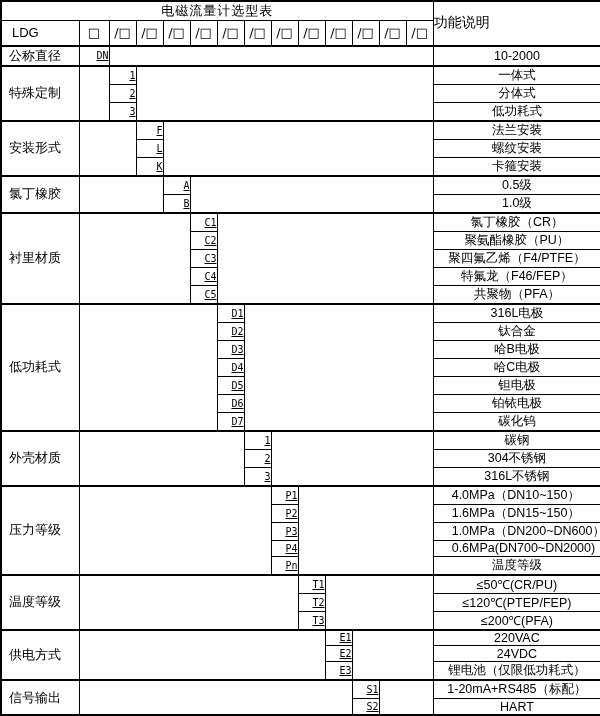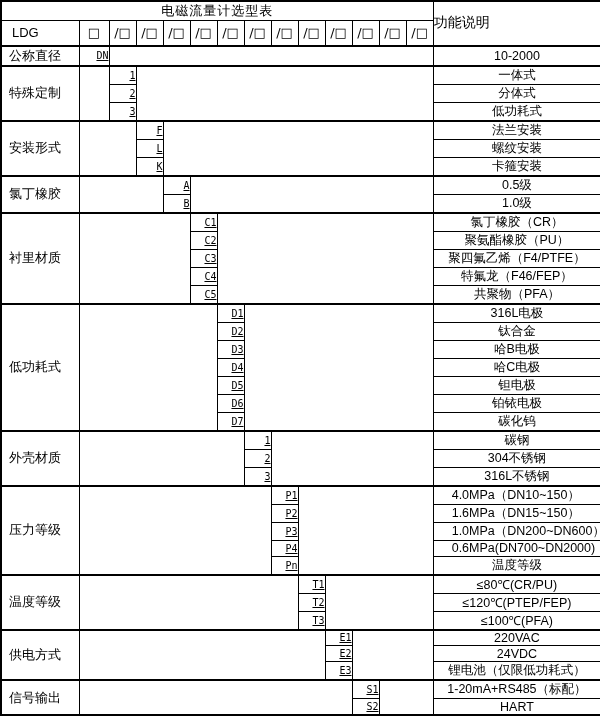--- a/index.html
+++ b/index.html
@@ -217,29 +217,29 @@
   <tr class="r">
     <td class="code">Pn</td>
     <td class="desc">温度等级</td>
   </tr>
 
   <tr class="r">
     <td class="lbl bt" rowspan="3">温度等级</td>
     <td class="blank bt" rowspan="3" colspan="8"></td>
     <td class="code bt">T1</td>
     <td class="blank bt" rowspan="3" colspan="4"></td>
-    <td class="desc bt">≤80℃(CR/PU)</td>
+    <td class="desc bt">≤50℃(CR/PU)</td>
   </tr>
   <tr class="r">
     <td class="code">T2</td>
     <td class="desc">≤120℃(PTEP/FEP)</td>
   </tr>
   <tr class="r">
     <td class="code">T3</td>
-    <td class="desc">≤100℃(PFA)</td>
+    <td class="desc">≤200℃(PFA)</td>
   </tr>
 
   <tr class="r">
     <td class="lbl bt" rowspan="3">供电方式</td>
     <td class="blank bt" rowspan="3" colspan="9"></td>
     <td class="code bt">E1</td>
     <td class="blank bt" rowspan="3" colspan="3"></td>
     <td class="desc bt">220VAC</td>
   </tr>
   <tr class="r">

